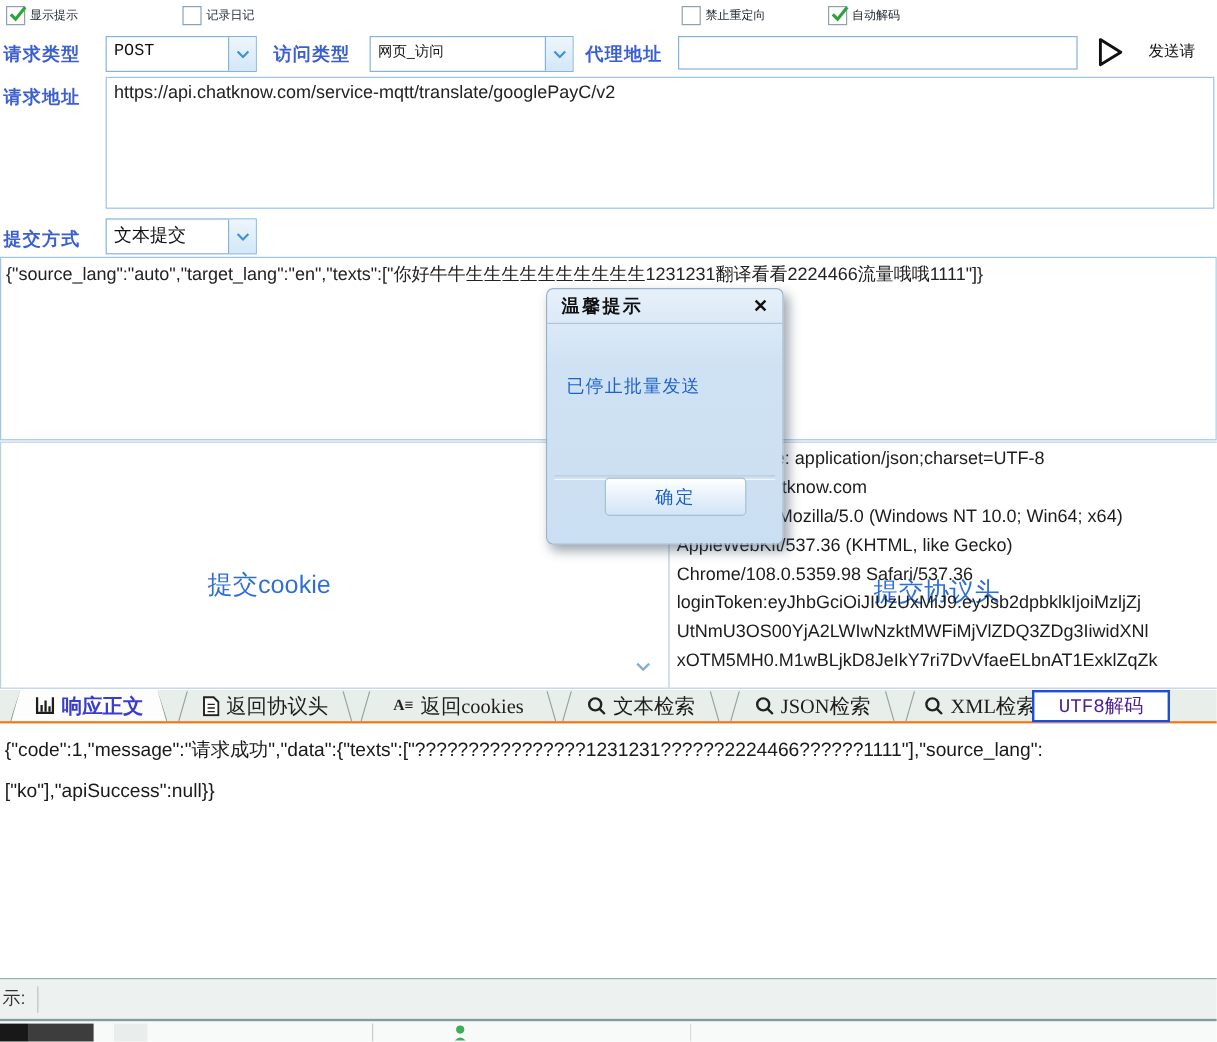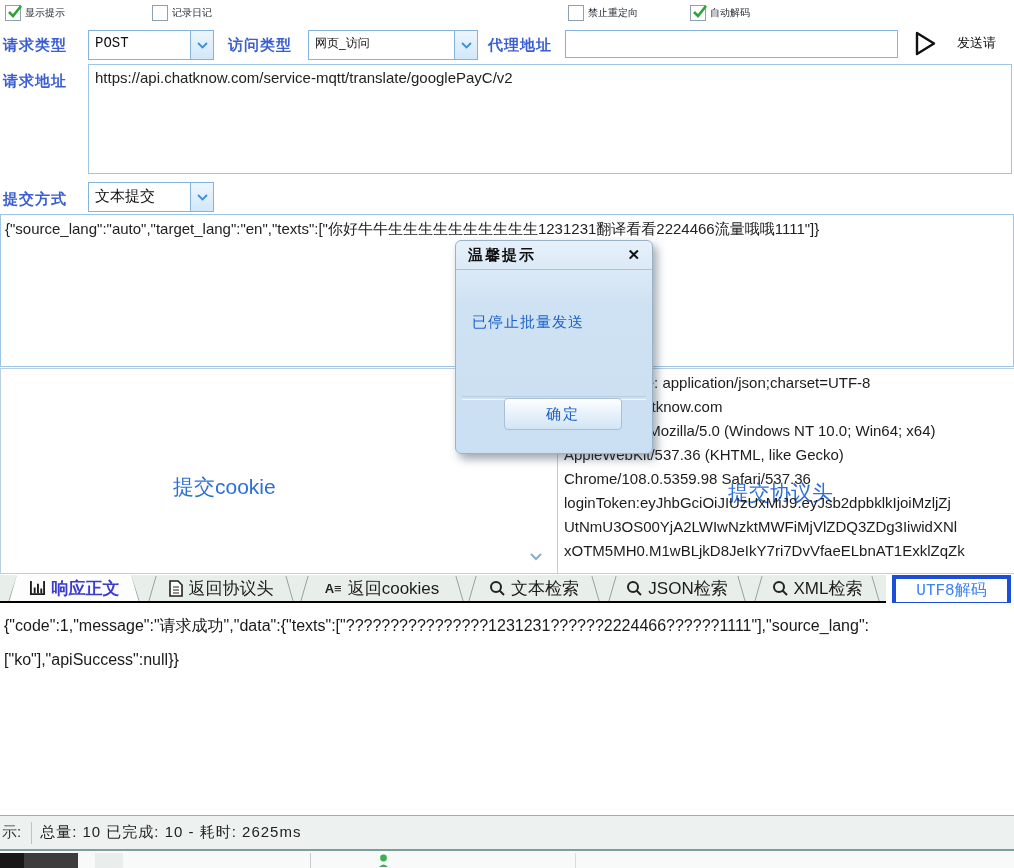--- a/index.html
+++ b/index.html
@@ -38,32 +38,32 @@
   .dialog .msg{position:absolute;left:16px;top:72px;font-size:15px;color:#1e62c8;letter-spacing:1px;}
   .dialog .sep{position:absolute;left:6px;right:6px;top:155px;height:2px;
     border-top:1px solid #b9cde0;border-bottom:1px solid #f2f8fd;}
   .dialog .ok{
     position:absolute;left:48px;top:157px;width:116px;height:30px;
     background:linear-gradient(#ffffff,#e9f2fb 45%,#d2e5f6);
     border:1px solid #a9c0d4;border-radius:4px;
     font-size:15px;color:#1b5fc4;display:flex;align-items:center;justify-content:center;letter-spacing:2px;
   }
   
-  .tabbar{position:absolute;left:0;top:575px;width:886px;height:26px;
-    background:#e8efeb;border-bottom:2px solid #000000;}
+  .tabbar{position:absolute;left:0;top:575px;width:1014px;height:26px;
+    background:#e8efeb;border-bottom:2px solid #f97316;font-family:Liberation Serif, serif;}
   .tab{position:absolute;top:0;height:26px;display:flex;align-items:center;justify-content:center;gap:6px;
     font-size:17px;color:#1c1c1c;}
   .tab::before,.tab::after{content:"";position:absolute;top:1px;bottom:0;width:1px;background:#93a39f;}
   .tab::before{left:4px;transform:skewX(-16deg);}
   .tab::after{right:4px;transform:skewX(16deg);}
   .tab.active{background:#fdfdfd;clip-path:polygon(9px 0,calc(100% - 9px) 0,100% 100%,0 100%);
     color:#3a3ccc;font-weight:bold;}
   .tab .ticon{display:flex;align-items:center;}
-  .utf8{position:absolute;left:892px;top:575px;width:111px;height:23px;background:#fff;
-    border:4px solid #1d4ed8;font-family:"Liberation Mono",monospace;font-size:16px;color:#3b82f6;
+  .utf8{position:absolute;left:860px;top:575px;width:111px;height:23px;background:#fff;
+    border:2px solid #1d4ed8;font-family:"Liberation Mono",monospace;font-size:16px;color:#4c1d95;
     display:flex;align-items:center;justify-content:center;white-space:nowrap;}
   
   .resp{position:absolute;left:0;top:603px;width:1014px;height:210px;background:#fff;overflow:hidden;}
   .resp .rline{font-size:16px;color:#1a1a1a;line-height:34px;padding-left:4px;white-space:nowrap;}
   .statusbar{position:absolute;left:0;top:815px;width:1014px;height:33px;background:#edf2f0;
     border-top:1px solid #93b1ad;display:flex;align-items:center;}
   .statusbar .pre{font-size:15px;color:#333;padding-left:2px;}
   .statusbar .vsep{width:1px;height:22px;background:#b9c6c4;margin:0 8px 0 10px;}
   .statusbar .sum{font-size:15px;color:#222;letter-spacing:1px;}
   .bstrip{position:absolute;left:0;top:849px;width:1014px;height:19px;background:#f7faf9;
@@ -226,21 +226,20 @@
 <div class="utf8">UTF8解码</div>
 
 <div class="resp">
   <div class="rline" style="padding-top:6px">{"code":1,"message":"请求成功","data":{"texts":["????????????????1231231??????2224466??????1111"],"source_lang":</div>
   <div class="rline">["ko"],"apiSuccess":null}}</div>
 </div>
 
 <div class="statusbar">
   <span class="pre">示:</span>
   <span class="vsep"></span>
-  <span class="sum">总量: 10  已完成: 10  -  耗时: 2625ms</span>
 </div>
 
 <div class="bstrip">
   <div class="abs" style="left:0;top:2px;width:24px;height:17px;background:#181818"></div>
   <div class="abs" style="left:24px;top:2px;width:54px;height:17px;background:#3d3d3d"></div>
   <div class="abs" style="left:95px;top:2px;width:28px;height:17px;background:#e9edec"></div>
   <div class="abs" style="left:310px;top:2px;width:1px;height:17px;background:#c5cccb"></div>
   <div class="abs" style="left:378px;top:3px"><svg width="11" height="14" viewBox="0 0 11 14">
         <circle cx="5.5" cy="4" r="3.4" fill="#3fae58"></circle>
         <path d="M1 13 Q5.5 8 10 13 Z" fill="#3fae58"></path>

